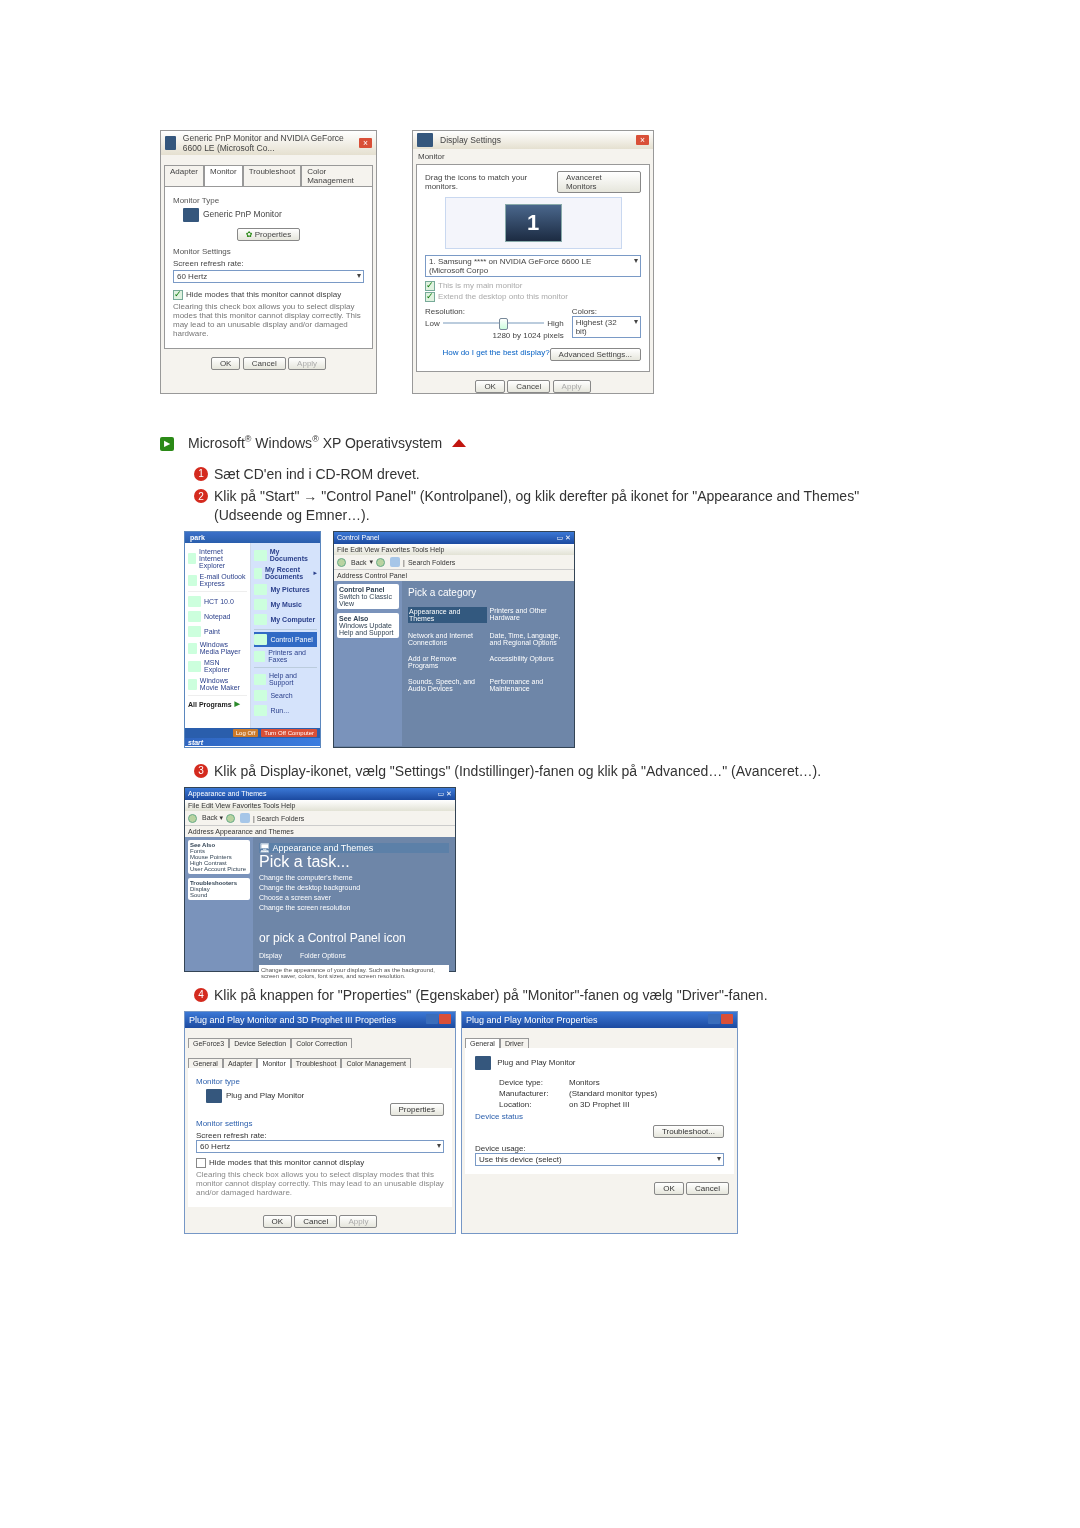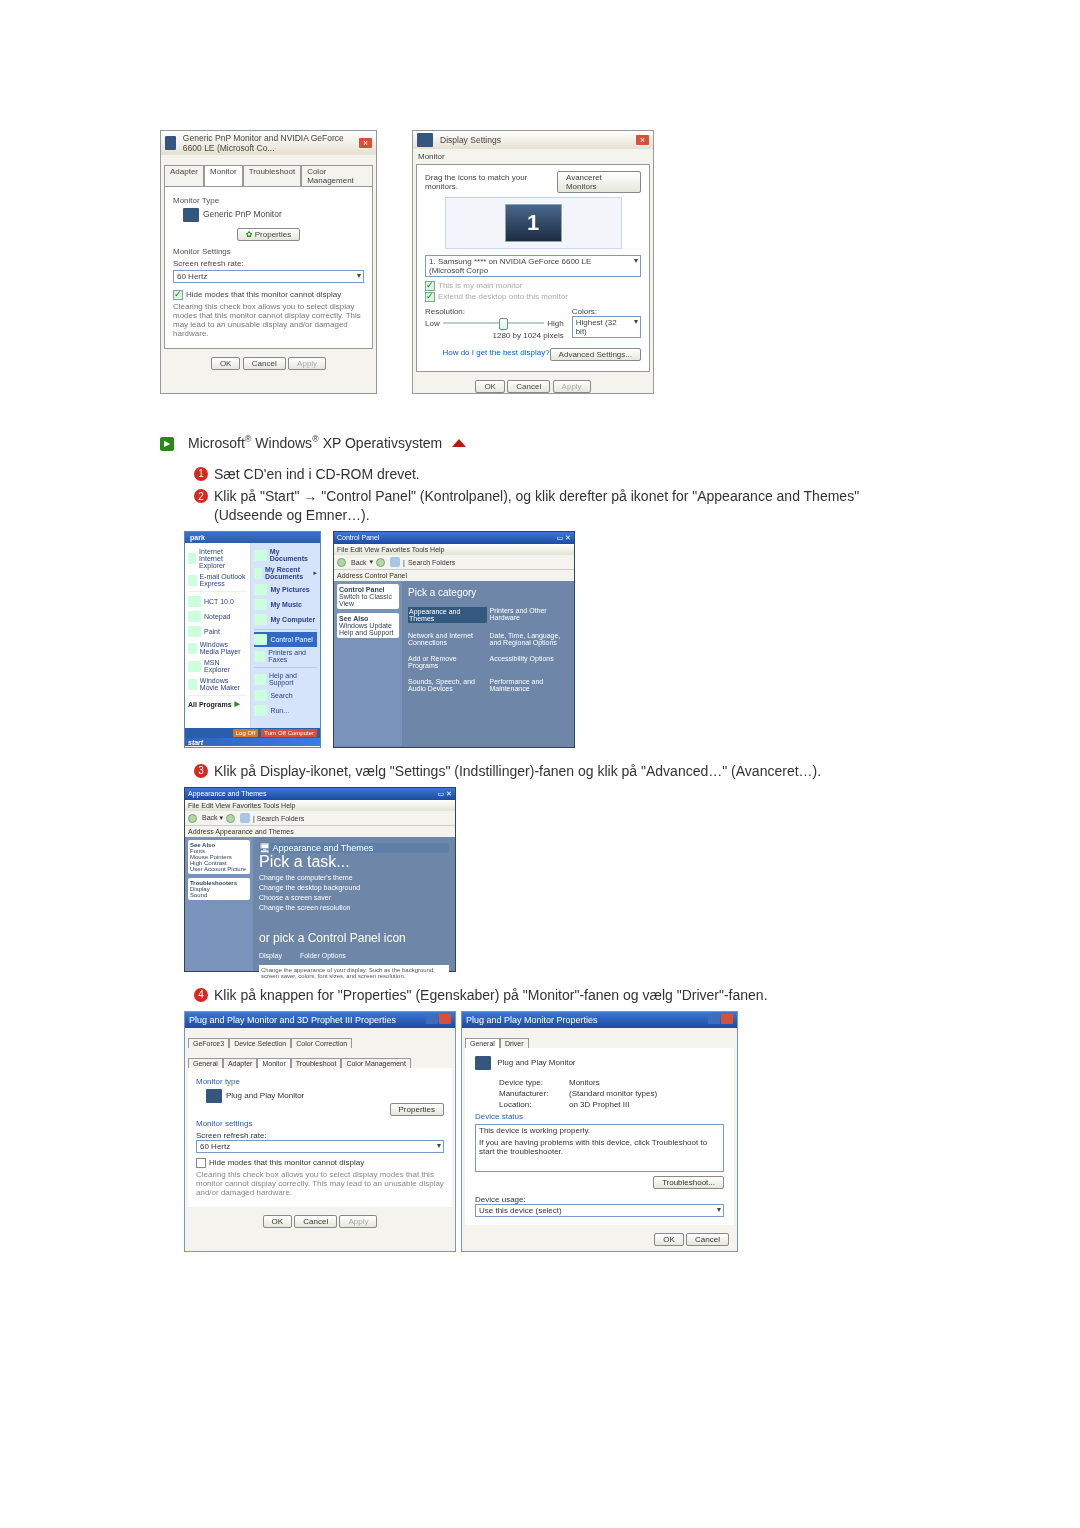--- a/index.html
+++ b/index.html
@@ -396,24 +396,20 @@
         <div><span class="mon-ico"></span> <span>Plug and Play Monitor</span></div>
         <div style="margin:8px 0 2px 24px;display:grid;grid-template-columns:70px 1fr;row-gap:2px">
           <span class="lbl">Device type:</span>
             <span class="lbl">Monitors</span>
           <span class="lbl">Manufacturer:</span>
             <span class="lbl">(Standard monitor types)</span>
           <span class="lbl">Location:</span>
             <span class="lbl">on 3D Prophet III</span>
         </div>
         <div class="grp" style="color:#2a5eac">Device status</div>
-        <div class="txtbox" style="height:44px">
-          <div>This device is working properly.</div>
-          <div style="margin-top:3px">If you are having problems with this device, click Troubleshoot to start the troubleshooter.</div>
-        </div>
         <div style="text-align:right;margin-top:4px"><span class="btn">Troubleshoot...</span></div>
         <div class="lbl" style="margin-top:6px">Device usage:</div>
         <div class="dd">Use this device (select)</div>
       </div>
       <div class="btnrow" style="text-align:right;padding-right:8px;margin-bottom:5px">
         <span class="btn">OK</span>
         <span class="btn">Cancel</span>
       </div>
     </div>
   </div>

